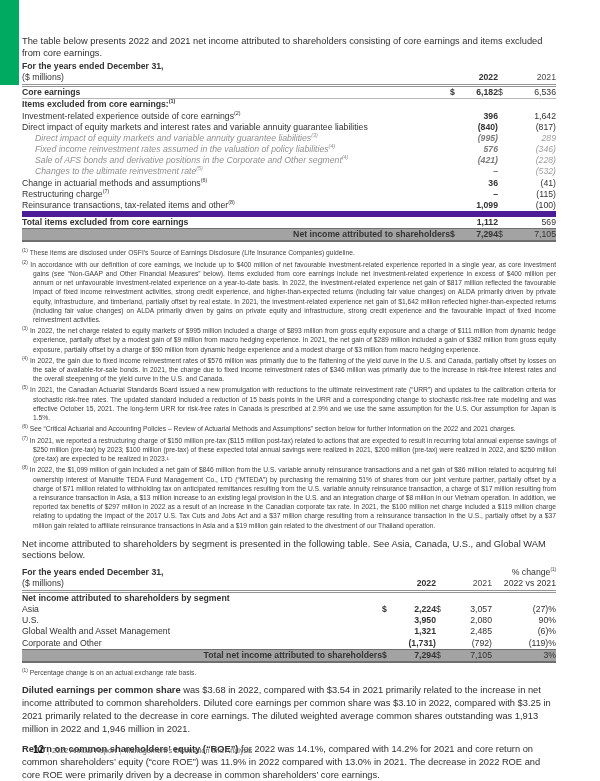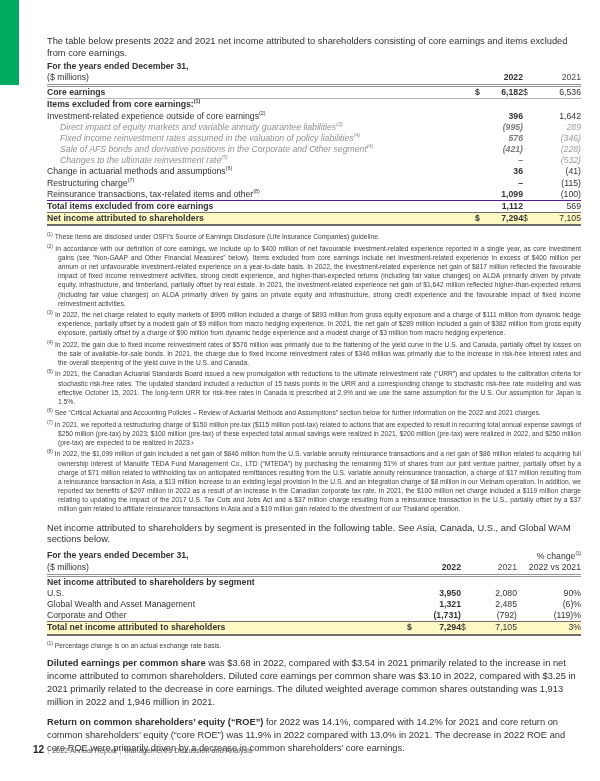--- a/index.html
+++ b/index.html
@@ -2,21 +2,21 @@
 <html><head>
 <meta charset="utf-8">
 <style>
   html,body{margin:0;padding:0;}
   body{
     width:600px;height:781px;background:#ffffff;position:relative;overflow:hidden;
     font-family:"Liberation Sans", sans-serif;color:#2e2e2e;
     -webkit-font-smoothing:antialiased;
   }
   .greenbar{position:absolute;left:0;top:0;width:19px;height:85px;background:#00ab61;}
-  .content{position:absolute;left:47px;top:36px;width:534px;}
+  .content{position:absolute;left:22px;top:36px;width:534px;}
   p{margin:0;}
   .intro{font-size:9.3px;line-height:11.5px;color:#303030;}
   .p2{margin-top:9px;}
 
   table.fin{width:100%;border-collapse:collapse;table-layout:fixed;margin-top:2px;}
   table.fin td{font-size:8.7px;line-height:11.15px;padding:0;vertical-align:bottom;color:#333;}
   .t1 col.cl{width:auto;} .t1 col.c22col{width:48px;} .t1 col.c21col{width:58px;}
   .t2 col.cl{width:auto;} .t2 col.c22col{width:54px;} .t2 col.c21col{width:56px;} .t2 col.cpcol{width:64px;}
 
   tr.caphead td{border-bottom:3px double #949494;padding-bottom:1px;}
@@ -32,23 +32,23 @@
   td.val .cur{float:left;}
   td.c22{font-weight:bold;}
   td.c21{color:#3d3d3d;padding-left:14px;}
   td.cpct{color:#3d3d3d;}
 
   tr.k-lead td{border-bottom:1px solid #b6b6b6;margin-left:28px;}
   tr.k-lead td.lbl, tr.k-bold td.lbl{font-weight:bold;}
   tr.k-sub td.lbl{font-style:italic;color:#909090;padding-left:13px;}
   tr.k-sub td.c22{font-style:italic;color:#7b7b7b;}
   tr.k-sub td.c21{font-style:italic;color:#9d9d9d;}
-  tr.k-total td{border-top:1px solid #4c1d95;}
+  tr.k-total td{border-top:6px solid #4c1d95;}
   tr.k-total td.lbl{font-weight:bold;}
-  tr.k-grand td{border-top:1px solid #707070;border-bottom:2px solid #6e6e6e;background:#fef9c3;}
+  tr.k-grand td{border-top:1px solid #707070;border-bottom:2px solid #6e6e6e;background:#a3a3a3;text-align:right;}
   tr.k-grand td.lbl{font-weight:bold;}
   tr.k-section td.lbl{font-weight:bold;}
 
   .fns{margin-top:4px;}
   .fn{font-size:6.7px;line-height:9.15px;color:#3e3e3e;padding-left:11px;text-indent:-11px;text-align:justify;}
   .fn sup.mk{font-size:4.8px;}
   .fn2{margin-top:3px;}
   .fn2 .fn{text-align:left;}
 
   .t2{margin-top:5px;}
@@ -96,20 +96,25 @@
     <td class="val c22"><span class="cur"></span><span></span></td>
     <td class="val c21"><span class="cur"></span><span></span></td>
   </tr>
 
   <tr class="row k-plain">
     <td class="lbl"><span>Investment-related experience outside of core earnings</span><sup>(2)</sup></td>
     <td class="val c22"><span class="cur"></span><span>396</span></td>
     <td class="val c21"><span class="cur"></span><span>1,642</span></td>
   </tr>
 
+  <tr class="row k-plain">
+    <td class="lbl"><span>Direct impact of equity markets and interest rates and variable annuity guarantee liabilities</span><sup></sup></td>
+    <td class="val c22"><span class="cur"></span><span>(840)</span></td>
+    <td class="val c21"><span class="cur"></span><span>(817)</span></td>
+  </tr>
 
   <tr class="row k-sub">
     <td class="lbl"><span>Direct impact of equity markets and variable annuity guarantee liabilities</span><sup>(3)</sup></td>
     <td class="val c22"><span class="cur"></span><span>(995)</span></td>
     <td class="val c21"><span class="cur"></span><span>289</span></td>
   </tr>
 
   <tr class="row k-sub">
     <td class="lbl"><span>Fixed income reinvestment rates assumed in the valuation of policy liabilities</span><sup>(4)</sup></td>
     <td class="val c22"><span class="cur"></span><span>576</span></td>
@@ -202,20 +207,26 @@
       </tr>
     </thead>
     <tbody>
   <tr class="row k-section">
     <td class="lbl"><span>Net income attributed to shareholders by segment</span><sup></sup></td>
     <td class="val c22"><span class="cur"></span><span></span></td>
     <td class="val c21"><span class="cur"></span><span></span></td>
     <td class="val cpct"><span></span></td>
   </tr>
 
+  <tr class="row k-plain">
+    <td class="lbl"><span>Asia</span><sup></sup></td>
+    <td class="val c22"><span class="cur">$</span><span>2,224</span></td>
+    <td class="val c21"><span class="cur">$</span><span>3,057</span></td>
+    <td class="val cpct"><span>(27)%</span></td>
+  </tr>
 
 
   <tr class="row k-plain">
     <td class="lbl"><span>U.S.</span><sup></sup></td>
     <td class="val c22"><span class="cur"></span><span>3,950</span></td>
     <td class="val c21"><span class="cur"></span><span>2,080</span></td>
     <td class="val cpct"><span>90%</span></td>
   </tr>
 
   <tr class="row k-plain">

